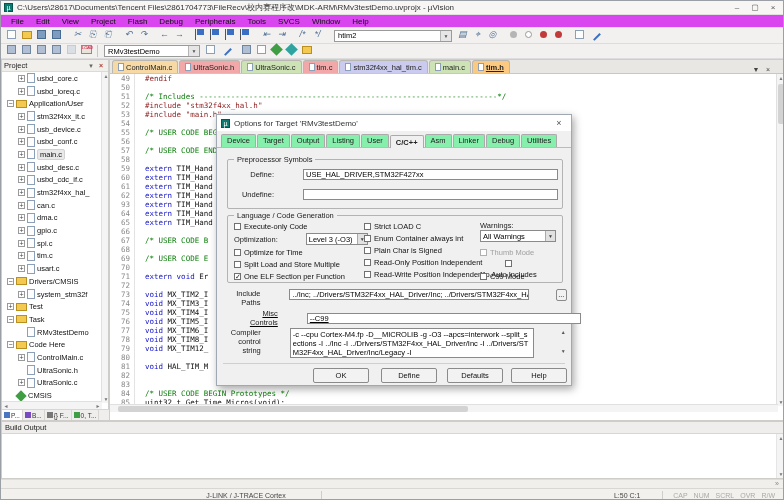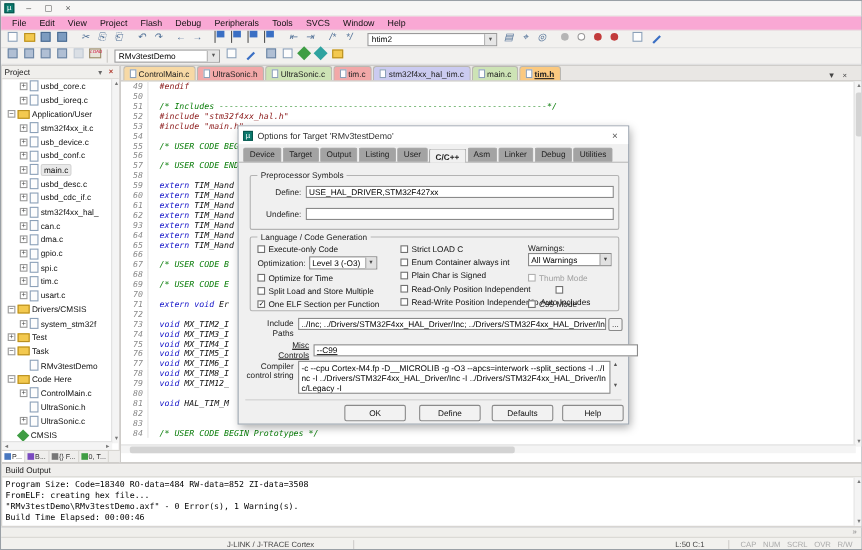--- a/index.html
+++ b/index.html
@@ -8,21 +8,21 @@
     position:relative; width:784px; height:500px; background:#f0f0f0;
     font-family:"Liberation Sans",sans-serif; overflow:hidden;
     border:1px solid #9aa0a6;
   }
   
   #titlebar { position:absolute; left:0; top:0; width:784px; height:14px; background:#f7f6f5; display:flex; align-items:center; padding:0 3px; border-bottom:1px solid #e3e1de;}
   #titlebar .app-icon { width:9px; height:9px; background:#0c7a6e; border:1px solid #06564d; margin-right:4px; color:#fff; font-size:7px; line-height:7px; text-align:center;}
   #titlebar .title-text { font-size:8px; color:#333; white-space:nowrap; overflow:hidden; flex:1;}
   .winbtn { width:18px; height:12px; font-size:8px; line-height:11px; text-align:center; color:#555; }
   
-  #menubar { position:absolute; left:0; top:14px; width:784px; height:13px; background:#f9a8d4; display:flex; align-items:center; padding-left:4px; border-bottom:1px solid #e6e4e1;}
+  #menubar { position:absolute; left:0; top:14px; width:784px; height:13px; background:#d946ef; display:flex; align-items:center; padding-left:4px; border-bottom:1px solid #e6e4e1;}
   .menu-item { font-size:8px; color:#111; padding:0 6px; line-height:13px; }
   
   .toolbar { position:absolute; left:0; width:784px; height:16px; background:#f2f1ef; display:flex; align-items:center; padding-left:3px; border-bottom:1px solid #ddd;}
   #toolbar1 { top:27px; } #toolbar2 { top:43px; height:15px; }
   .tsep { width:1px; height:12px; background:#c9c7c4; margin:0 3px; }
   .ic { width:13px; height:13px; margin:0 1px; display:inline-block; position:relative; border-radius:2px; }
   .ic-glyph { position:absolute; inset:0; text-align:center; font-size:9px; line-height:13px; color:#4f6f96; }
   .ic-box   { position:absolute; left:2px; top:2px; width:9px; height:9px; border:1px solid #8ba0b8; background:#fdfdfd; }
   .ic-fold  { position:absolute; left:2px; top:3px; width:10px; height:8px; background:#f3c94f; border:1px solid #b98f1f; }
   .ic-save  { position:absolute; left:2px; top:2px; width:9px; height:9px; background:#7d9cc0; border:1px solid #4a6b91; }
@@ -61,41 +61,41 @@
   .ptab .pticon { width:6px; height:6px; display:inline-block; }
   
   #editor { position:absolute; left:108px; top:58px; width:676px; height:362px; background:#fff; border:1px solid #cfcdca;}
   #tabbar { position:absolute; left:0; top:0; width:100%; height:14px; background:#e9e7e4; display:flex; align-items:flex-end; padding-left:2px; border-bottom:1px solid #c9c7c3;}
   .etab { height:13px; display:flex; align-items:center; gap:2px; padding:0 5px; font-size:7.5px; border:1px solid #b9b7b2; border-bottom:none; border-radius:3px 3px 0 0; margin-right:1px; color:#222; white-space:nowrap;}
   .etab .eticon { width:6px; height:8px; background:#fff; border:1px solid #8ba0b8; flex:none;}
   .etab.active { font-weight:bold; text-decoration:underline; }
   #tabbar-btns { margin-left:auto; display:flex; padding-right:10px;}
   #tabbar-btns span { font-size:7px; color:#444; width:12px; text-align:center;}
   #code { position:absolute; left:0; top:14px; width:660px; height:332px; overflow:hidden; font-family:"DejaVu Sans Mono",monospace; font-size:7.5px; }
-  .cline { height:9px; line-height:9px; display:flex; white-space:pre;font-style:italic; }
+  .cline { height:9px; line-height:9px; display:flex; white-space:pre; }
   .cnum { width:24px; text-align:right; color:#8a8a8a; padding-right:4px; flex:none; }
   .cbody { padding-left:10px; border-left:1px solid #e3e3e3; }
   .sg-pp { color:#8b1a1a; } .sg-cm { color:#0a7d0a; } .sg-kw { color:#1414c8; } .sg-tx { color:#111; }
   #ed-vscroll { position:absolute; right:0; top:14px; width:8px; height:332px; background:#f4f4f4; border-left:1px solid #e0e0e0;}
   #ed-vscroll .sarr{ width:8px; }
   #ed-vthumb { position:absolute; left:1px; top:10px; width:6px; height:40px; background:#d3d3d3; border-radius:2px;}
   #ed-hscroll { position:absolute; left:0; bottom:8px; width:668px; height:8px; background:#f4f4f4; border-top:1px solid #e0e0e0;}
   #ed-hthumb { position:absolute; left:8px; top:1px; width:350px; height:6px; background:#d3d3d3; border-radius:2px;}
   
   #dialog { position:absolute; left:215px; top:113px; width:356px; height:272px; background:#f0f0f0; border:1px solid #9fa8b3; box-shadow:2px 3px 8px rgba(0,0,0,.35); z-index:20; font-size:7.5px;}
   #dlg-title { height:16px; background:#fff; display:flex; align-items:center; padding:0 4px; }
   #dlg-title .dicon { width:9px; height:9px; background:#0c7a6e; border:1px solid #06564d; color:#fff; font-size:7px; line-height:8px; text-align:center; margin-right:4px;}
   #dlg-title .dtext { flex:1; font-size:8px; color:#333; }
   #dlg-title .dclose { font-size:9px; color:#555; width:16px; text-align:center;}
   #dlg-tabs { display:flex; padding:3px 4px 0 4px; border-bottom:1px solid #bbb; }
-  .dtab { padding:1px 5px; border:1px solid #aaa; border-bottom:none; border-radius:2px 2px 0 0; margin-right:1px; background:#a3a3a3; color:#222; font-size:7.5px;}
+  .dtab { padding:1px 5px; border:1px solid #aaa; border-bottom:none; border-radius:2px 2px 0 0; margin-right:1px; background:#86efac; color:#222; font-size:7.5px;}
   .dtab.active { background:#f0f0f0; font-weight:bold; position:relative; top:1px; padding-top:2px;}
   .group { position:absolute; border:1px solid #b3b3b3; border-radius:2px; }
   .group .glabel { position:absolute; top:-5px; left:6px; background:#f0f0f0; padding:0 3px; color:#222;}
-  .frow { position:absolute; display:flex; align-items:center; }
+  .frow { position:absolute; display:flex; align-items:center;gap:25px; }
   .flabel { color:#222; text-align:right; }
   .field { background:#fff; border:1px solid #8a8a8a; height:11px; line-height:10px; padding:0 2px; white-space:nowrap; overflow:hidden; color:#000;}
   .cbrow { position:absolute; display:flex; align-items:center; gap:3px; color:#111; }
   .cbrow.dis { color:#a0a0a0; }
   .cbx { width:7px; height:7px; border:1px solid #707070; background:#fff; font-size:7px; line-height:6px; text-align:center; color:#222; flex:none;}
   .cbrow.dis .cbx { border-color:#b0b0b0; }
   .ddown { display:flex; background:#fff; border:1px solid #8a8a8a; height:12px; align-items:center;}
   .ddown .dval{ flex:1; padding:0 2px; white-space:nowrap; overflow:hidden;}
   .ddown .darr{ width:10px; height:100%; background:#e1e1e1; border-left:1px solid #aaa; font-size:5px; line-height:10px; text-align:center; color:#444;}
   .dbtn { position:absolute; height:15px; background:#f2f2f2; border:1px solid #8a8a8a; border-radius:2px; font-size:7.5px; text-align:center; line-height:13px; color:#111; font-family:"Liberation Sans",sans-serif;}
@@ -117,20 +117,21 @@
   #sb-pos { width:70px; text-align:center; margin-left:auto;}
   #sb-ind { display:flex; gap:6px; padding:0 10px; color:#aaa; }
 </style>
 </head>
 <body>
 
 <div id="app">
 
   <div id="titlebar">
     <span class="app-icon">µ</span>
+    <span class="title-text">C:\Users\28617\Documents\Tencent Files\2861704773\FileRecv\校内赛程序改\MDK-ARM\RMv3testDemo.uvprojx - µVision</span>
     <span class="winbtn">–</span>
     <span class="winbtn">▢</span>
     <span class="winbtn">×</span>
   </div>
 
   <div id="menubar">
       <span class="menu-item">File</span>
       <span class="menu-item">Edit</span>
       <span class="menu-item">View</span>
       <span class="menu-item">Project</span>
@@ -421,20 +422,21 @@
         <div class="cline"><span class="cnum">75</span><span class="cbody"><span class="sg-kw">void</span><span class="sg-tx"> MX_TIM4_I</span></span></div>
         <div class="cline"><span class="cnum">76</span><span class="cbody"><span class="sg-kw">void</span><span class="sg-tx"> MX_TIM5_I</span></span></div>
         <div class="cline"><span class="cnum">77</span><span class="cbody"><span class="sg-kw">void</span><span class="sg-tx"> MX_TIM6_I</span></span></div>
         <div class="cline"><span class="cnum">78</span><span class="cbody"><span class="sg-kw">void</span><span class="sg-tx"> MX_TIM8_I</span></span></div>
         <div class="cline"><span class="cnum">79</span><span class="cbody"><span class="sg-kw">void</span><span class="sg-tx"> MX_TIM12_</span></span></div>
         <div class="cline"><span class="cnum">80</span><span class="cbody"></span></div>
         <div class="cline"><span class="cnum">81</span><span class="cbody"><span class="sg-kw">void</span><span class="sg-tx"> HAL_TIM_M</span></span></div>
         <div class="cline"><span class="cnum">82</span><span class="cbody"></span></div>
         <div class="cline"><span class="cnum">83</span><span class="cbody"></span></div>
         <div class="cline"><span class="cnum">84</span><span class="cbody"><span class="sg-cm">/* USER CODE BEGIN Prototypes */</span></span></div>
+        <div class="cline"><span class="cnum">85</span><span class="cbody"><span class="sg-tx">uint32_t Get_Time_Micros(void);</span></span></div>
       </div>
     <div id="ed-vscroll">
       <div class="sarr" style="position:absolute;top:0;">▲</div>
       <div id="ed-vthumb"></div>
       <div class="sarr" style="position:absolute;bottom:0;">▼</div>
     </div>
     <div id="ed-hscroll">
       <div id="ed-hthumb"></div>
     </div>
   </div>
@@ -548,26 +550,20 @@
     </div>
 
     <div id="dlg-sep"></div>
     <span id="dlg-buttons"></span>
   <span class="dbtn" style="left: 96px; top: 253px; width: 56px;">OK</span><span class="dbtn" style="left: 164px; top: 253px; width: 56px;">Define</span><span class="dbtn" style="left: 230px; top: 253px; width: 56px;">Defaults</span><span class="dbtn" style="left: 294px; top: 253px; width: 56px;">Help</span></div>
 
   <div id="build-output">
     <div id="bo-header">
       <span>Build Output</span>
     </div>
-    <div id="bo-body">
-        <div>Program Size: Code=18340 RO-data=484 RW-data=852 ZI-data=3508</div>
-        <div>FromELF: creating hex file...</div>
-        <div>"RMv3testDemo\RMv3testDemo.axf" - 0 Error(s), 1 Warning(s).</div>
-        <div>Build Time Elapsed:  00:00:46</div>
-      </div>
     <div id="bo-vscroll">
       <div class="sarr" style="position:absolute;top:0;left:0;width:8px;">▲</div>
       <div class="sarr" style="position:absolute;bottom:0;left:0;width:8px;">▼</div>
     </div>
   </div>
 
   <div id="gapstrip">
     <span class="chev">»</span>
   </div>
   <div id="statusbar">

